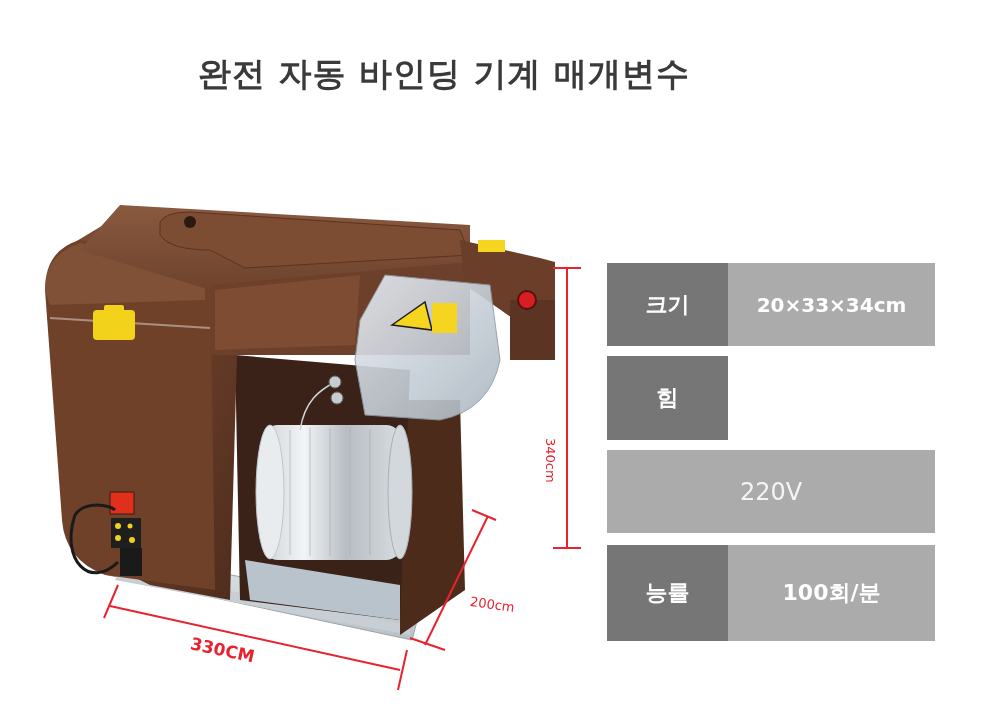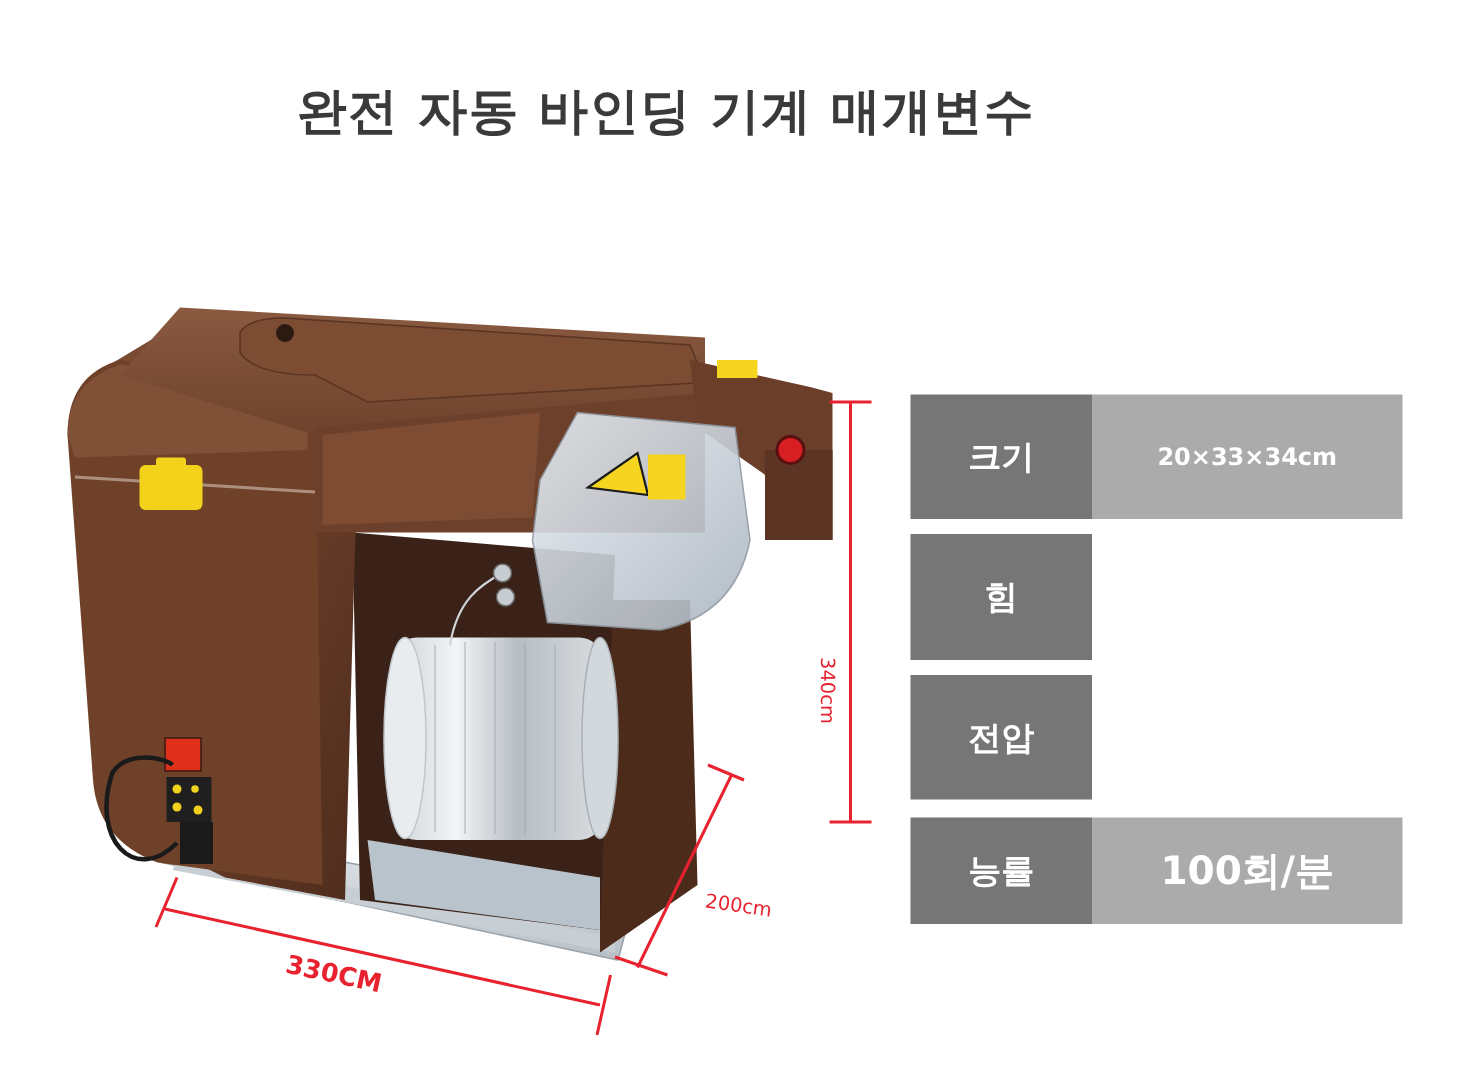--- a/index.html
+++ b/index.html
@@ -16,22 +16,22 @@
     .spec-label {
       width: 121px; height: 100%; background: #767676; color: #ffffff;
       display: flex; align-items: center; justify-content: center;
       font-size: 22px; font-weight: bold;
     }
     .spec-value {
       flex: 1; height: 100%; background: #ababab; color: #f4f4f4;
       display: flex; align-items: center; justify-content: center;
       font-size: 24px;
     }
-    .spec-value.small { font-size: 16px; font-weight: bold; color: #ffffff; }
-    .spec-value.bold { font-weight: bold; color: #ffffff; font-size: 26px; }
+    .spec-value.small { font-size: 20px; font-weight: bold; color: #ffffff; }
+    .spec-value.bold { font-weight: bold; color: #ffffff; font-size: 22px; }
     .dim-label {
       position: absolute; color: #e8232f; font-family: "DejaVu Sans", sans-serif;
     }
     .machine { position: absolute; left: 0; top: 0; }
   </style>
 </head>
 <body>
 
 <div class="title">완전 자동 바인딩 기계 매개변수</div>
 
@@ -147,19 +147,19 @@
 
 <div class="spec-table">
   <div class="spec-row" style="top:0; height:83px;align-items:flex-end;">
     <div class="spec-label">크기</div>
     <div class="spec-value small">20×33×34cm</div>
   </div>
   <div class="spec-row" style="top:93px; height:84px;">
     <div class="spec-label">힘</div>
   </div>
   <div class="spec-row" style="top:187px; height:83px;">
-    <div class="spec-label">전압</div>
+    <div class="spec-value">220V</div>
   </div>
-  <div class="spec-row" style="top:282px; height:71px;">
+  <div class="spec-row" style="top:282px; height:96px;">
     <div class="spec-label">능률</div>
     <div class="spec-value bold">100회/분</div>
   </div>
 </div>
 
 </body></html>

